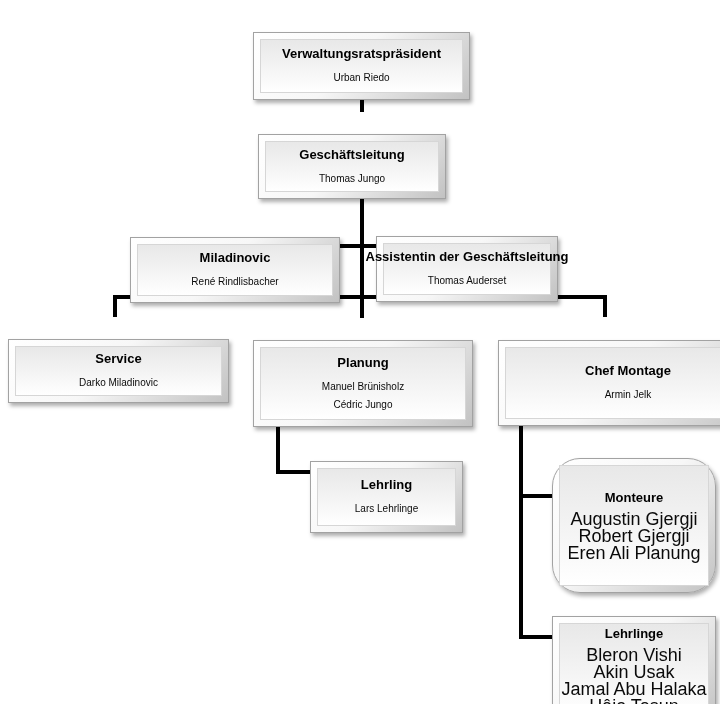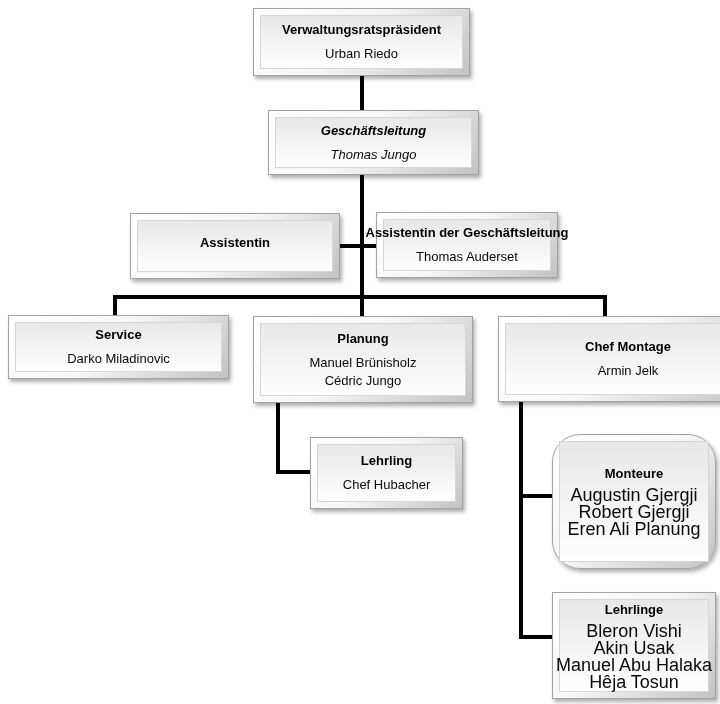--- a/index.html
+++ b/index.html
@@ -6,33 +6,34 @@
   #canvas{
     position:relative;width:720px;height:704px;background:#ffffff;overflow:hidden;
     font-family:"Liberation Sans","DejaVu Sans",sans-serif;
   }
   .node{
     position:absolute;box-sizing:border-box;
     border:1px solid #a2a2a2;
     padding:6px;
     background:linear-gradient(135deg,#ffffff 0%,#f7f7f7 45%,#c2c2c2 100%);
     box-shadow:2px 3px 4px rgba(0,0,0,0.32);
+    margin-top:24px;
   }
   .node-inner{
     box-sizing:border-box;width:100%;height:100%;
     border:1px solid #d6d6d6;
     background:linear-gradient(180deg,#e8e8e8 0%,#f2f2f2 45%,#ffffff 100%);
     display:flex;flex-direction:column;align-items:center;justify-content:center;
     text-align:center;overflow:visible;
   }
   .node-title{
     font-weight:bold;font-size:13px;line-height:17px;color:#000;
     white-space:nowrap;margin-bottom:7px;
   }
-  .node-name{font-size:13px;line-height:18px;color:#0a0a0a;white-space:nowrap;}
+  .node-name{font-size:10px;line-height:18px;color:#0a0a0a;white-space:nowrap;}
   .small .node-name{font-size:18px;line-height:17px;}
   .small .node-title{margin-bottom:5px;}
   .line{position:absolute;background:#000000;}
 </style>
 </head>
 <body>
 
 <div id="canvas">
 
   <div class="line" style="left:360px;top:74px;width:4px;height:38px;"></div>
@@ -47,30 +48,31 @@
   <div class="line" style="left:519px;top:494px;width:35px;height:4px;"></div>
   <div class="line" style="left:519px;top:635px;width:35px;height:4px;"></div>
 
   <div class="node" style="left:253px;top:8px;width:217px;height:68px;">
     <div class="node-inner">
       <div class="node-title">Verwaltungsratspräsident</div>
       <div class="node-name">Urban Riedo</div>
     </div>
   </div>
 
-  <div class="node" style="left:268px;top:110px;width:211px;height:65px;font-style:italic;">
+  <div class="node" style="left:258px;top:110px;width:188px;height:65px;">
     <div class="node-inner">
       <div class="node-title">Geschäftsleitung</div>
       <div class="node-name">Thomas Jungo</div>
     </div>
   </div>
 
   <div class="node" style="left:130px;top:213px;width:210px;height:66px;">
     <div class="node-inner">
-      <div class="node-title">Assistentin</div>
+      <div class="node-title">Miladinovic</div>
+      <div class="node-name">René Rindlisbacher</div>
     </div>
   </div>
 
   <div class="node" style="left:376px;top:212px;width:182px;height:66px;">
     <div class="node-inner">
       <div class="node-title">Assistentin der Geschäftsleitung</div>
       <div class="node-name">Thomas Auderset</div>
     </div>
   </div>
 
@@ -92,36 +94,36 @@
   <div class="node" style="left:498px;top:316px;width:260px;height:86px;">
     <div class="node-inner">
       <div class="node-title">Chef Montage</div>
       <div class="node-name">Armin Jelk</div>
     </div>
   </div>
 
   <div class="node" style="left:310px;top:437px;width:153px;height:72px;">
     <div class="node-inner">
       <div class="node-title">Lehrling</div>
-      <div class="node-name">Chef Hubacher</div>
+      <div class="node-name">Lars Lehrlinge</div>
     </div>
   </div>
 
   <div class="node small" style="left:552px;top:434px;width:164px;height:135px;border-radius:28px;">
     <div class="node-inner">
       <div class="node-title">Monteure</div>
       <div class="node-name">Augustin Gjergji</div>
       <div class="node-name">Robert Gjergji</div>
       <div class="node-name">Eren Ali Planung</div>
     </div>
   </div>
 
   <div class="node small" style="left:552px;top:592px;width:164px;height:107px;">
     <div class="node-inner">
       <div class="node-title">Lehrlinge</div>
       <div class="node-name">Bleron Vishi</div>
       <div class="node-name">Akin Usak</div>
-      <div class="node-name">Manuel Abu Halaka</div>
+      <div class="node-name">Jamal Abu Halaka</div>
       <div class="node-name">Hêja Tosun</div>
     </div>
   </div>
 
 </div>
 
 </body></html>

